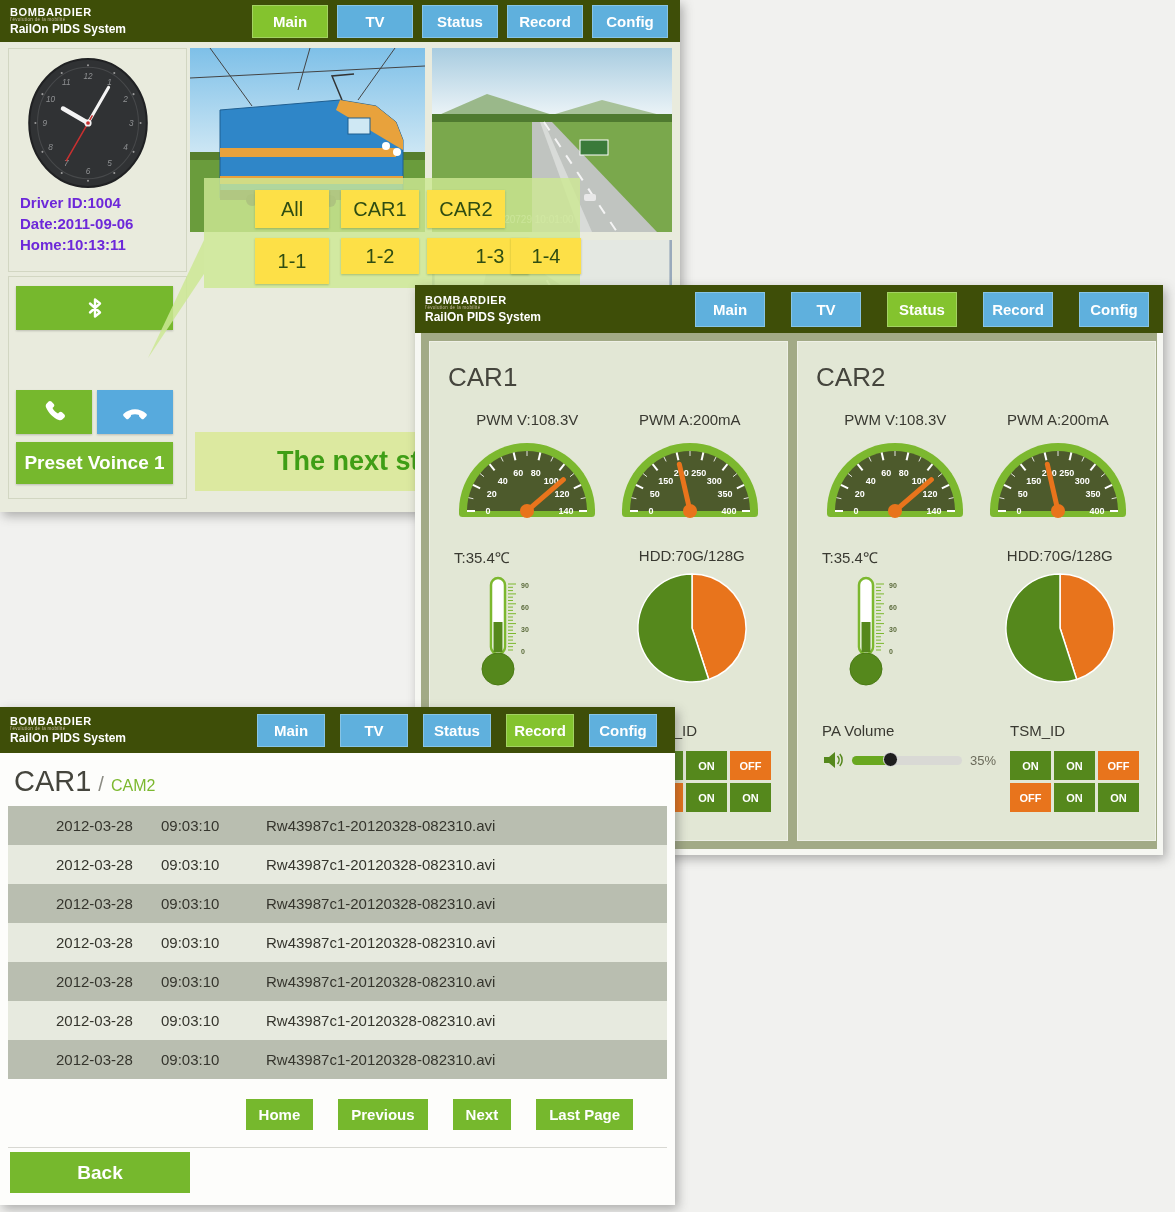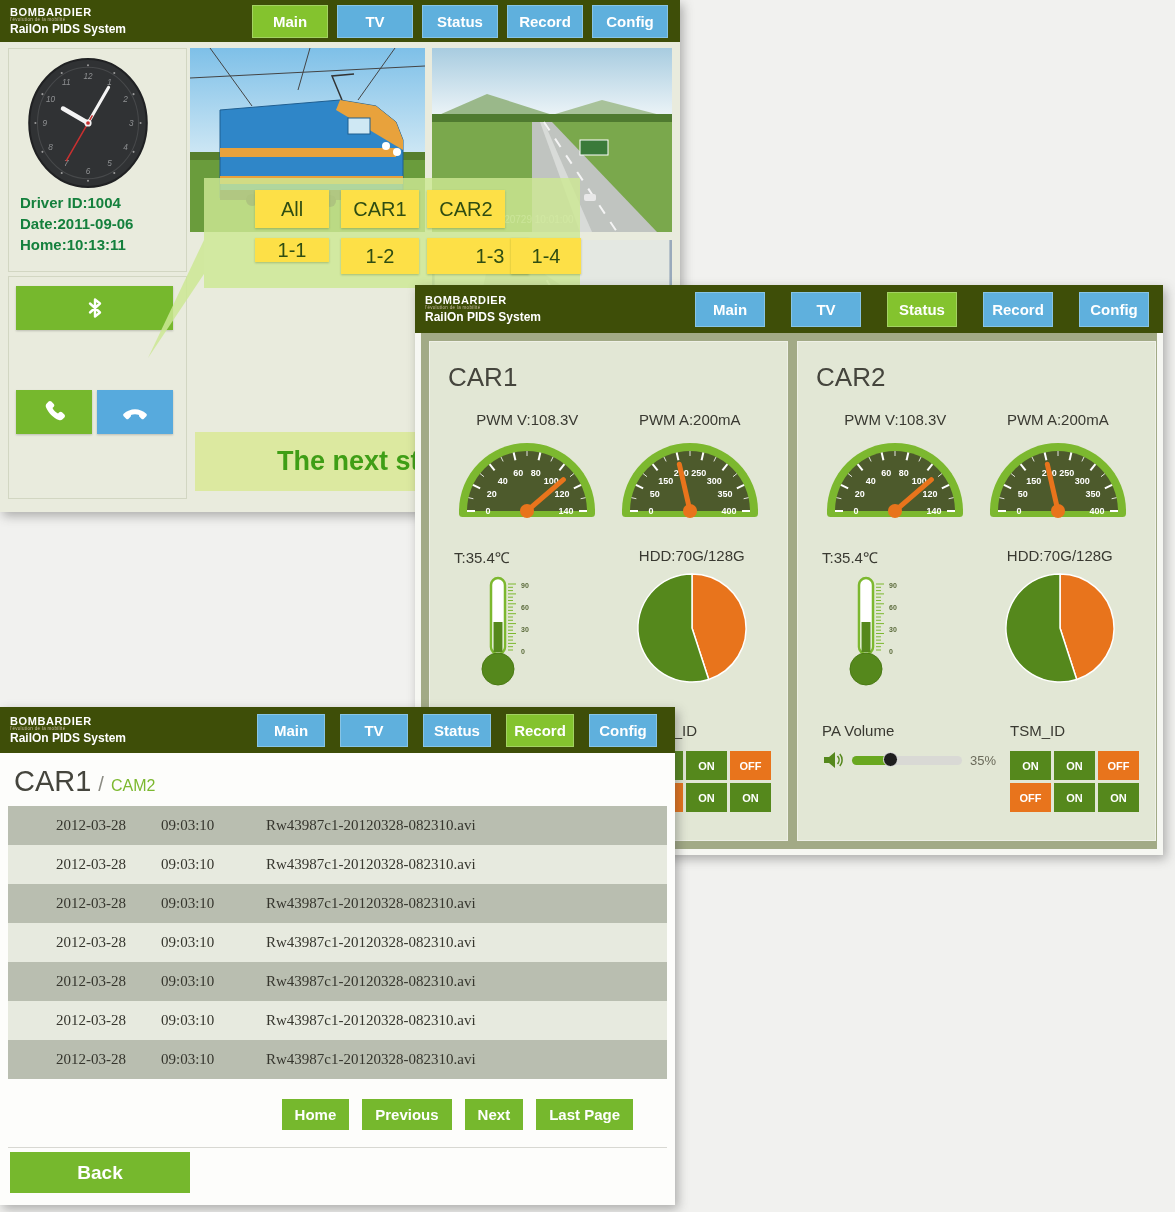--- a/index.html
+++ b/index.html
@@ -17,21 +17,21 @@
        font-weight:bold;font-size:15px;background:#5fb0dd;cursor:pointer;
        box-shadow:inset 0 0 0 1px rgba(255,255,255,.25);}
   .tab.active{background:#84c32e;}
   
   #mainwin{left:0;top:0;width:680px;height:512px;background:#e9ebdd;z-index:10;}
   #mainwin .hdr{height:42px;}
   #mainwin .tab{width:76px;height:33px;margin-left:9px;}
   #mainwin .tabs{padding-right:12px;}
   .side-box{position:absolute;border:1px solid #d2d6c2;background:#e9ebdd;}
   .clock-wrap{position:absolute;left:26px;top:56px;}
-  .info{position:absolute;left:20px;top:192px;font-size:15px;font-weight:bold;color:#15803d;line-height:21px;}
+  .info{position:absolute;left:20px;top:192px;font-size:15px;font-weight:bold;color:#6d28d9;line-height:21px;}
   .gbtn{position:absolute;background:#76b82d;color:#fff;border:none;display:flex;
         align-items:center;justify-content:center;font-weight:bold;cursor:pointer;
         box-shadow:0 1px 2px rgba(0,0,0,.2);}
   .gbtn.blue{background:#57aadd;}
   .cam{position:absolute;overflow:hidden;background:#9ab;}
   .cam svg{display:block;}
   .cam-caption{position:absolute;left:0;right:0;bottom:0;height:22px;background:rgba(40,40,40,.72);
         color:#fff;font-size:11px;display:flex;align-items:center;padding-left:7px;}
   .cam-caption-faint{position:absolute;color:rgba(255,255,255,.55);font-size:10px;}
   .overlay-panel{position:absolute;left:204px;top:178px;width:376px;height:110px;
@@ -73,28 +73,28 @@
   .tsm-btn.off{background:#e8741c;}
   
   #recordwin{left:0;top:707px;width:675px;height:498px;background:#fdfdfb;z-index:30;}
   #recordwin .hdr{height:46px;}
   #recordwin .tab{width:68px;height:33px;margin-left:15px;}
   #recordwin .tabs{padding-right:18px;}
   .rec-title{display:flex;align-items:baseline;padding:12px 0 8px 14px;}
   .rec-title .car{font-size:29px;color:#45453d;}
   .rec-title .sep{font-size:20px;color:#8a8a82;margin:0 7px;}
   .rec-title .cam2{font-size:16px;color:#7cb82f;}
-  .rec-table{margin:0 8px;font-family:Liberation Serif, serif;}
+  .rec-table{margin:0 8px;}
   .rec-row{display:flex;align-items:center;height:39px;font-size:15px;color:#35352d;cursor:pointer;}
   .rec-row:nth-child(odd){background:#b9beb0;}
   .rec-row:nth-child(even){background:#e7eadf;}
   .rc-date{margin-left:48px;width:105px;}
   .rc-time{width:105px;}
   .rc-file{flex:1;text-align:left;padding-right:70px;}
-  .pag-row{display:flex;justify-content:flex-end;gap:13px;margin:20px 42px 0 0;}
+  .pag-row{display:flex;justify-content:flex-end;gap:25px;margin:20px 42px 0 0;}
   .pag-btn{height:31px;padding:0 13px;background:#76b82d;color:#fff;border:none;font-size:15px;
         font-weight:bold;display:flex;align-items:center;cursor:pointer;}
   .rec-divider{border-bottom:1px solid #d8d8d2;margin:17px 8px 0 8px;}
   .back-btn{position:absolute;left:10px;bottom:12px;width:180px;height:41px;background:#76b82d;
         color:#fff;font-size:19px;font-weight:bold;border:none;display:flex;align-items:center;
         justify-content:center;cursor:pointer;}
 </style>
 </head>
 <body>
 
@@ -171,20 +171,21 @@
   <button class="gbtn" style="left:16px;top:390px;width:76px;height:44px;">
     <svg width="26" height="26" viewBox="0 0 24 24">
       <path fill="#fff" d="M7 2.4c.7-.7 1.9-.7 2.6 0l2.2 2.2c.7.7.7 1.8 0 2.5L10.6 8.3c1 2 3.1 4.1 5.1 5.1l1.2-1.2c.7-.7 1.8-.7 2.5 0l2.2 2.2c.7.7.7 1.9 0 2.6l-1.7 1.7c-.9.9-2.2 1.2-3.4.7-5.1-2.1-9.8-6.8-11.9-11.9-.5-1.2-.2-2.5.7-3.4z"></path>
     </svg>
   </button>
   <button class="gbtn blue" style="left:97px;top:390px;width:76px;height:44px;">
     <svg width="28" height="28" viewBox="0 0 24 24">
       <path fill="#fff" d="M2.3 13.6c5.5-5.3 13.9-5.3 19.4 0 .6.6.6 1.5 0 2.1l-2.1 2.1c-.6.6-1.5.6-2.1 0l-1.7-1.7c-.4-.4-.5-1-.3-1.5-2.2-.8-4.8-.8-7 0 .2.5.1 1.1-.3 1.5l-1.7 1.7c-.6.6-1.5.6-2.1 0l-2.1-2.1c-.6-.6-.6-1.5 0-2.1z"></path>
     </svg>
   </button>
+  <button class="gbtn" style="left:16px;top:442px;width:157px;height:42px;font-size:19px;">Preset Voince 1</button>
 
   <div class="cam" style="left:190px;top:48px;width:235px;height:184px;">
     <svg width="235" height="184" viewBox="0 0 235 184">
       <defs>
         <linearGradient id="sky1" x1="0" y1="0" x2="0" y2="1">
           <stop offset="0" stop-color="#7ec0e8"></stop>
             <stop offset="1" stop-color="#d8ecf6"></stop>
         </linearGradient>
       </defs>
       <rect width="235" height="120" fill="url(#sky1)"></rect>
@@ -243,21 +244,21 @@
     </svg>
   </div>
 
   <svg class="tail" width="56" height="120" viewBox="0 0 56 120">
     <polygon points="56,0 56,34 0,118" fill="rgba(205,232,148,0.85)"></polygon>
   </svg>
   <div class="overlay-panel"></div>
   <div class="ovl-btn" style="left:218px;top:190px;width:74px;height:38px;">All</div>
   <div class="ovl-btn" style="left:304px;top:190px;width:78px;height:38px;">CAR1</div>
   <div class="ovl-btn" style="left:390px;top:190px;width:78px;height:38px;">CAR2</div>
-  <div class="ovl-btn" style="left:218px;top:238px;width:74px;height:24px;">1-1</div>
+  <div class="ovl-btn" style="left:218px;top:238px;width:74px;height:46px;">1-1</div>
   <div class="ovl-btn" style="left:304px;top:238px;width:78px;height:36px;">1-2</div>
   <div class="ovl-btn" style="left:390px;top:238px;width:78px;height:36px;padding-left:24px;">1-3</div>
   <div class="ovl-btn" style="left:474px;top:238px;width:70px;height:36px;">1-4</div>
 
   <div class="marquee">The next sta</div>
 </div>
 
 <div class="window" id="statuswin">
   <div class="hdr">
     <div class="brand">

